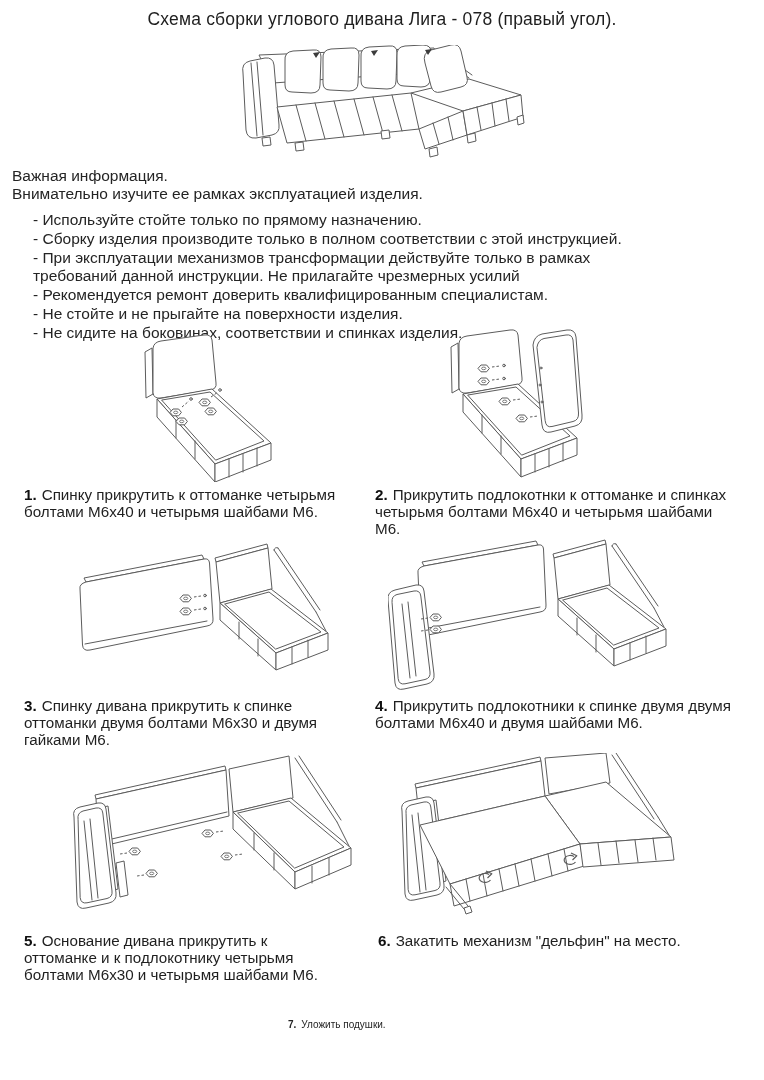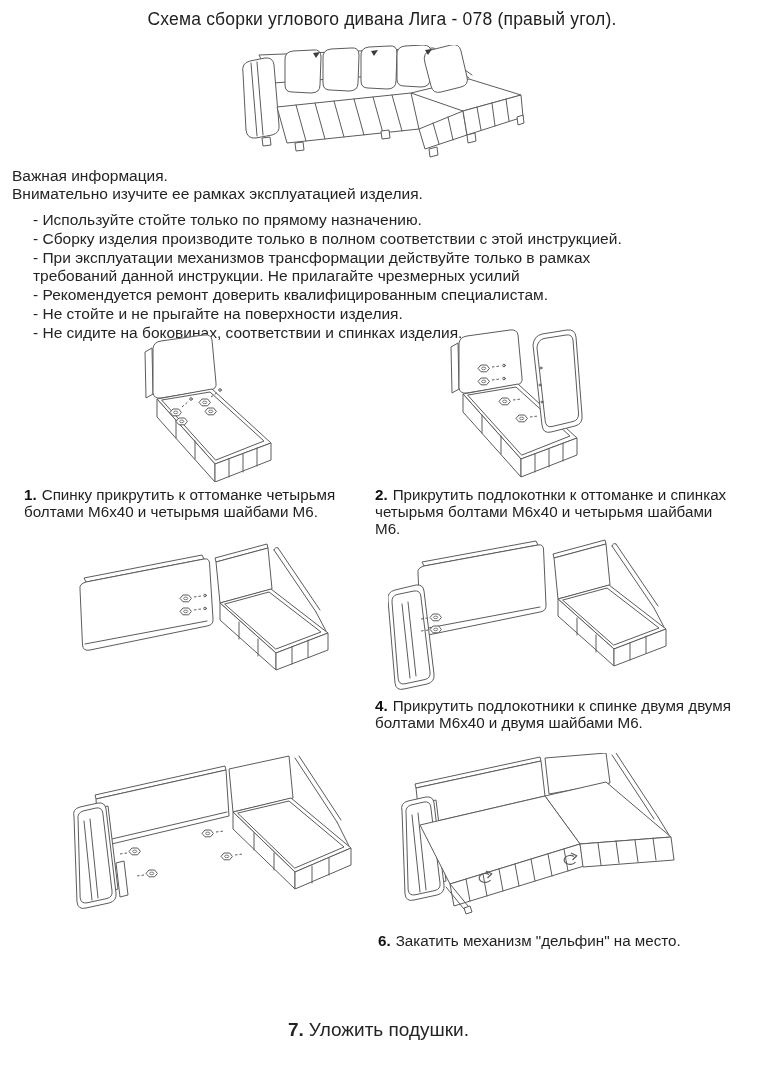--- a/index.html
+++ b/index.html
@@ -5,21 +5,21 @@
   html,body{margin:0;padding:0;background:#e8e8e8}
   .page{position:relative;width:764px;height:1080px;background:#fff;margin:0 auto;
         font-family:Liberation Sans, sans-serif;color:#242424;overflow:hidden}
   .title{position:absolute;top:9px;left:0;width:100%;text-align:center;
          font-size:17.5px;letter-spacing:.2px;color:#1e1e1e}
   .imp-h{position:absolute;left:12px;width:100%;text-align:left;font-size:15.5px}
   .warn{position:absolute;left:33px;top:211px;width:606px;font-size:15.5px;line-height:18.8px}
   .warn div{white-space:normal}
   .cap{position:absolute;font-size:15.2px;line-height:17px;color:#1f1f1f}
   .cap b{margin-right:5px;font-weight:bold;color:#101010}
-  .cap7{position:absolute;font-size:19px}
+  .cap7{position:absolute;font-size:10px}
   svg.fig{position:absolute}
   .ln{fill:none;stroke:#5c5c5c;stroke-width:1;stroke-linecap:round;stroke-linejoin:round}
   .fw{fill:#ffffff;stroke:#5c5c5c;stroke-width:1;stroke-linejoin:round}
   .dash{fill:none;stroke:#5c5c5c;stroke-width:1;stroke-dasharray:2.5 2}
   .dk{fill:#3c3c3c;stroke:none}
 </style>
 </head>
 <body>
 
 <div class="page">
@@ -187,20 +187,23 @@
     <g>
       <use href="#nut" x="42" y="76"></use>
         <path class="dash" d="M40,80 L33,81"></path>
     </g>
     <g>
       <use href="#nut" x="42" y="88"></use>
         <path class="dash" d="M40,92 L33,93"></path>
     </g>
   </svg>
 
+  <div class="cap" style="left:24px;top:697px;width:310px">
+    <b>3.</b><span>Спинку дивана прикрутить к спинке оттоманки двумя болтами М6х30 и двумя гайками М6.</span>
+  </div>
   <div class="cap" style="left:375px;top:697px;width:366px">
     <b>4.</b><span>Прикрутить подлокотники к спинке двумя двумя болтами М6х40 и двумя шайбами М6.</span>
   </div>
 
   <svg class="fig" style="left:58px;top:755px" width="320" height="168" viewBox="0 0 320 168" role="img">
     <path class="fw" d="M171,14 L231,1 L235,43 L175,57 Z"></path>
     <path class="ln" d="M237,3 L279,67 M241,1 L283,65"></path>
     <path class="fw" d="M175,57 L233,43 L293,93 L237,117 Z"></path>
     <path class="ln" d="M180,58 L231,46 L286,92 L237,113 Z"></path>
     <path class="fw" d="M175,57 L237,117 L237,134 L175,74 Z"></path>
@@ -249,20 +252,23 @@
     <path class="ln" d="M78,126 L82,148 M95,121 L99,143 M111,116 L115,138 M127,111 L131,133 M143,106 L147,128 M160,101 L164,123 M176,96 L180,118"></path>
     <path class="fw" d="M192,91 L283,84 L286,107 L195,114 Z"></path>
     <path class="ln" d="M210,90 L213,112 M228,88 L231,110 M247,87 L250,109 M265,85 L268,107"></path>
     <path class="ln" d="M270,64 L281,82"></path>
     <path class="ln" d="M62,131 L80,153 M58,134 L76,156"></path>
     <path class="fw" d="M76,155 L82,153 L84,159 L78,161 Z"></path>
     <use href="#rot" x="88" y="118"></use>
     <use href="#rot" x="173" y="100"></use>
   </svg>
 
+  <div class="cap" style="left:24px;top:932px;width:300px">
+    <b>5.</b><span>Основание дивана прикрутить к оттоманке и к подлокотнику четырьмя болтами М6х30 и четырьмя шайбами М6.</span>
+  </div>
   <div class="cap" style="left:378px;top:932px;width:370px">
     <b>6.</b><span>Закатить механизм "дельфин" на место.</span>
   </div>
 
   <div class="cap7" style="left:288px;top:1019px">
     <b style="margin-right:5px">7.</b><span>Уложить подушки.</span>
   </div>
 
 </div>
 

